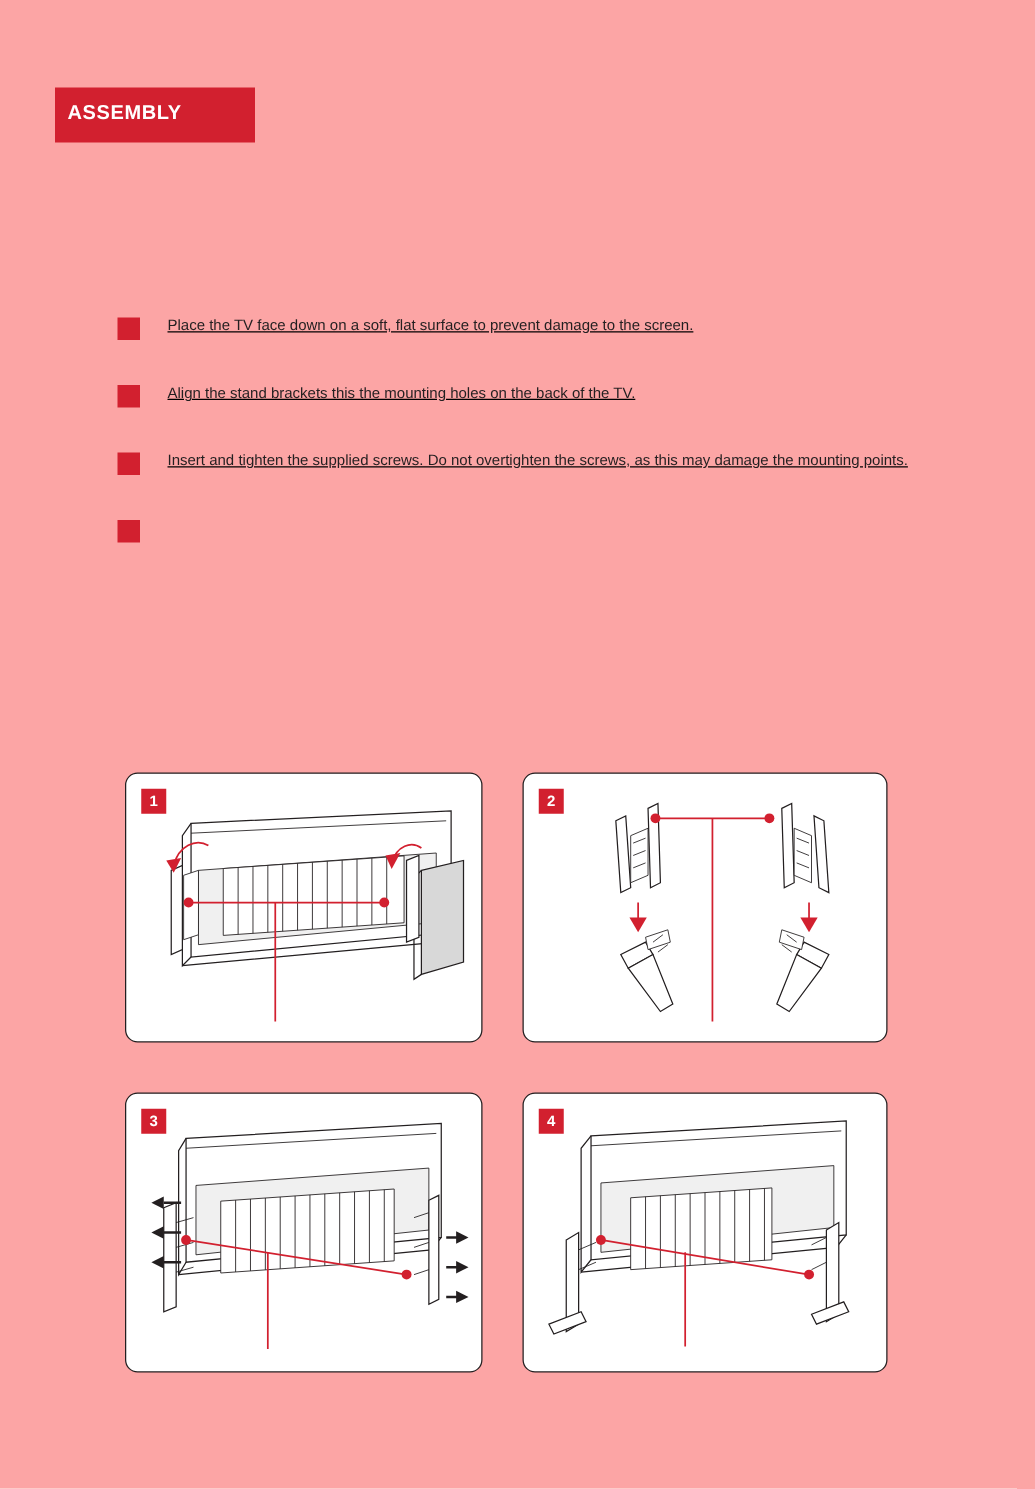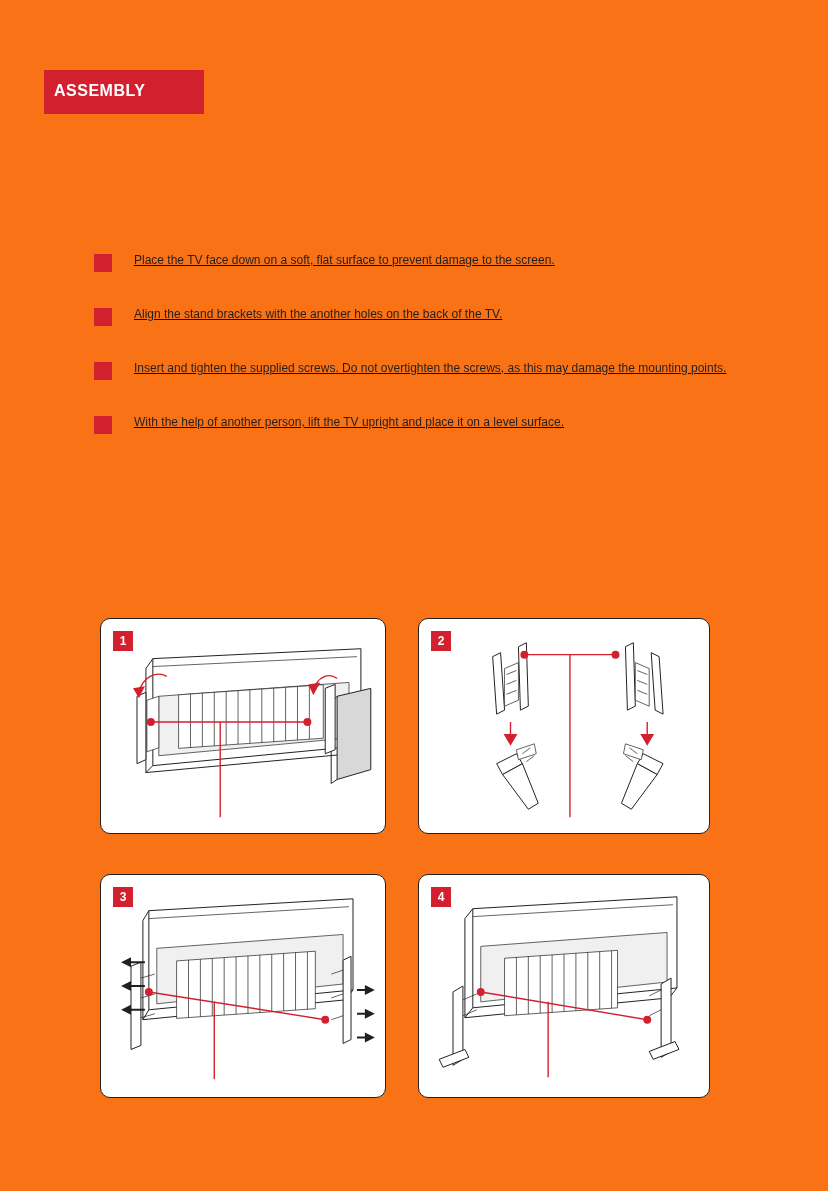--- a/index.html
+++ b/index.html
@@ -10,21 +10,21 @@
   body {
     width: 828px;
     height: 1191px;
     position: relative;
     font-family: "Liberation Sans", sans-serif;
     overflow: hidden;
   }
   .page {
     position: absolute;
     inset: 0;
-    background: #f97316;
+    background: #fca5a5;
   }
 
   
   .title-banner {
     position: absolute;
     left: 44px;
     top: 70px;
     width: 160px;
     height: 44px;
     background: #d2202f;
@@ -124,31 +124,30 @@
 
   <div class="bullets">
 
     <div class="bullet-row">
       <span class="bullet-square"></span>
       <span class="bullet-text">Place the TV face down on a soft, flat surface to prevent damage to the screen.</span>
     </div>
 
     <div class="bullet-row">
       <span class="bullet-square"></span>
-      <span class="bullet-text">Align the stand brackets with the another holes on the back of the TV.</span>
+      <span class="bullet-text">Align the stand brackets this the mounting holes on the back of the TV.</span>
     </div>
 
     <div class="bullet-row tall">
       <span class="bullet-square"></span>
       <span class="bullet-text">Insert and tighten the supplied screws. Do not overtighten the screws, as this may damage the mounting points.</span>
     </div>
 
     <div class="bullet-row">
       <span class="bullet-square"></span>
-      <span class="bullet-text">With the help of another person, lift the TV upright and place it on a level surface.</span>
     </div>
 
   </div>
 
   <div class="fig fig-a">
     <div class="fig-badge">1</div>
     <svg class="fig-svg" viewBox="0 0 286 216">
 
       <polygon class="ln fill-w" points="52,40 262,30 262,128 52,148"></polygon>
       <polyline class="ln" points="52,40 45,50 45,155 52,148"></polyline>

